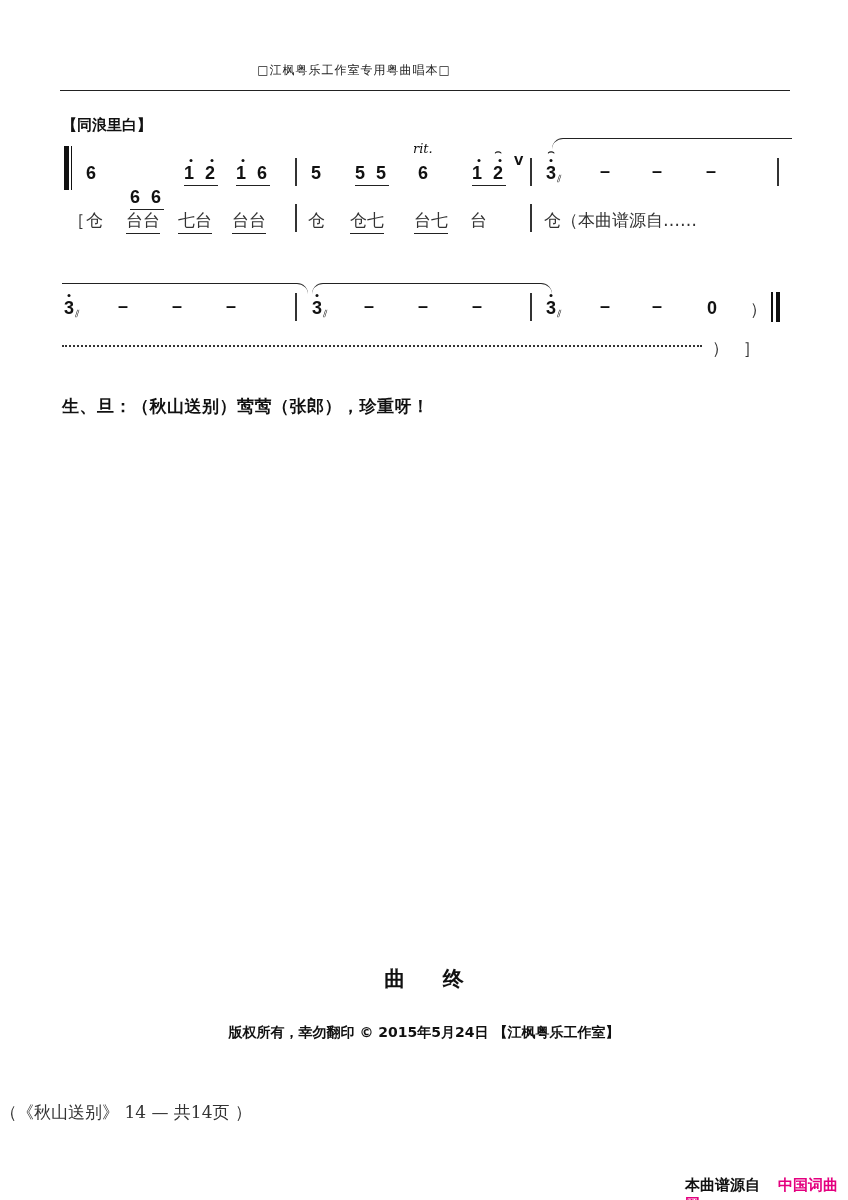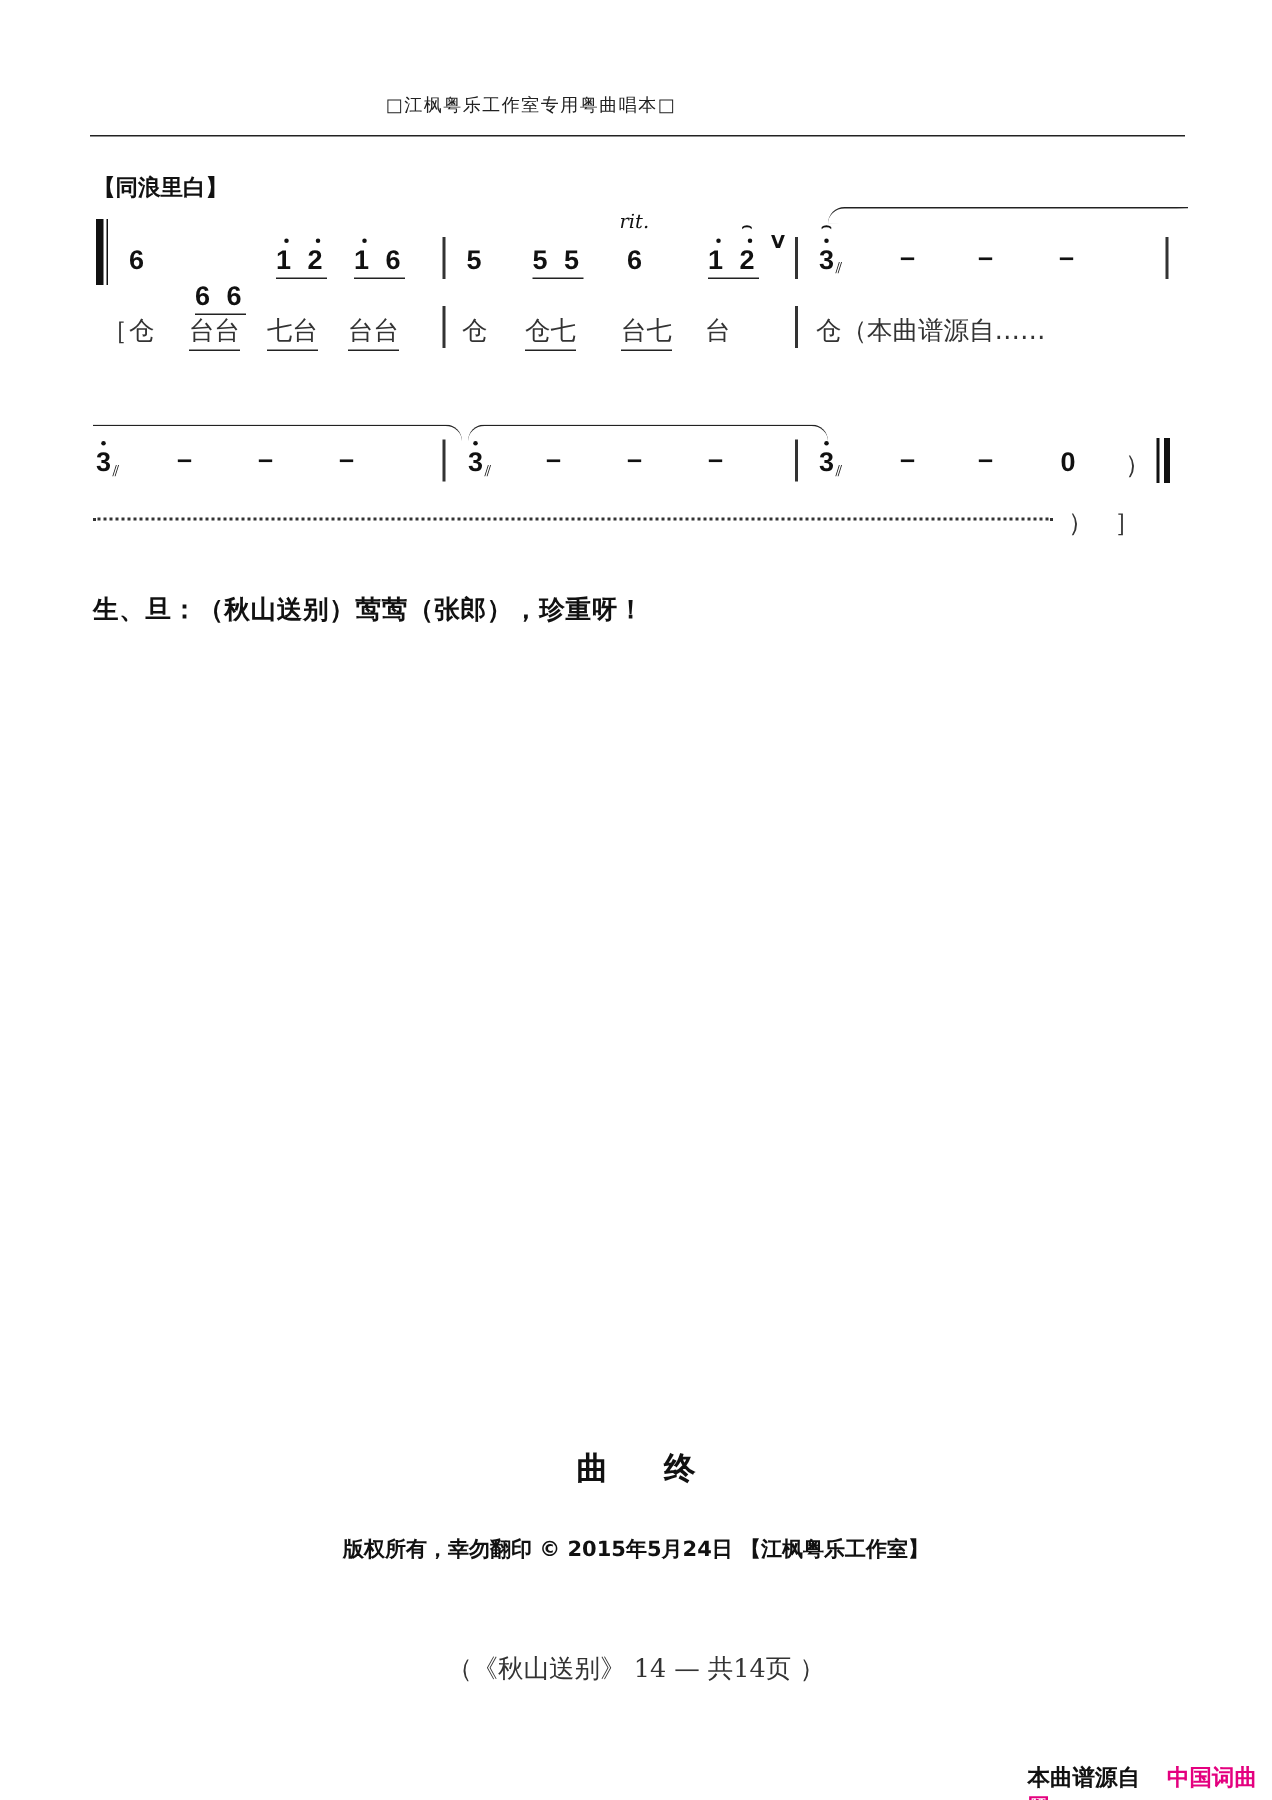--- a/index.html
+++ b/index.html
@@ -16,21 +16,21 @@
   .fermata-wrap { position: relative; display: inline-block; }
   .fermata { position: absolute; top: -17px; left: 50%; transform: translateX(-50%); font-size: 11px; line-height: 1; }
   .trem { font-size: 10px; font-weight: normal; vertical-align: -3px; margin-left: 1px; }
   .barline { position: absolute; width: 1.5px; background: #333; }
   .dash { font-family: "Liberation Sans", sans-serif; font-weight: bold; font-size: 18px; }
   .slur { position: absolute; border-top: 1.5px solid #222; border-top-left-radius: 14px; border-top-right-radius: 14px; height: 10px; }
   .dots-line { top: 345px; left: 62px; width: 640px; border-top: 2px dotted #333; }
   .dialogue { top: 395px; left: 62px; font-size: 17px; font-weight: bold; letter-spacing: 0.5px; }
   .end-title { top: 965px; left: 0; width: 848px; text-align: center; font-size: 21px; font-weight: bold; word-spacing: 30px; }
   .copyright { top: 1024px; left: 0; width: 848px; text-align: center; font-size: 14px; font-weight: bold; }
-  .page-num { top: 1101px; left: 0; width: 848px; text-align: center; font-family: "DejaVu Serif", serif; font-size: 17px; color: #333; }
+  .page-num { top: 1101px; left: 0; width: 848px; text-align: left; font-family: "DejaVu Serif", serif; font-size: 17px; color: #333; }
   .source { top: 1176px; left: 642px; font-size: 15px; font-weight: bold; margin-left: 43px; }
   .source .brand { margin-left: 18px; }
 </style>
 </head>
 <body>
 
 <div class="abs header-title">□江枫粤乐工作室专用粤曲唱本□</div>
 <div class="abs header-rule"></div>
 
 <div class="abs section-label">【同浪里白】</div>

